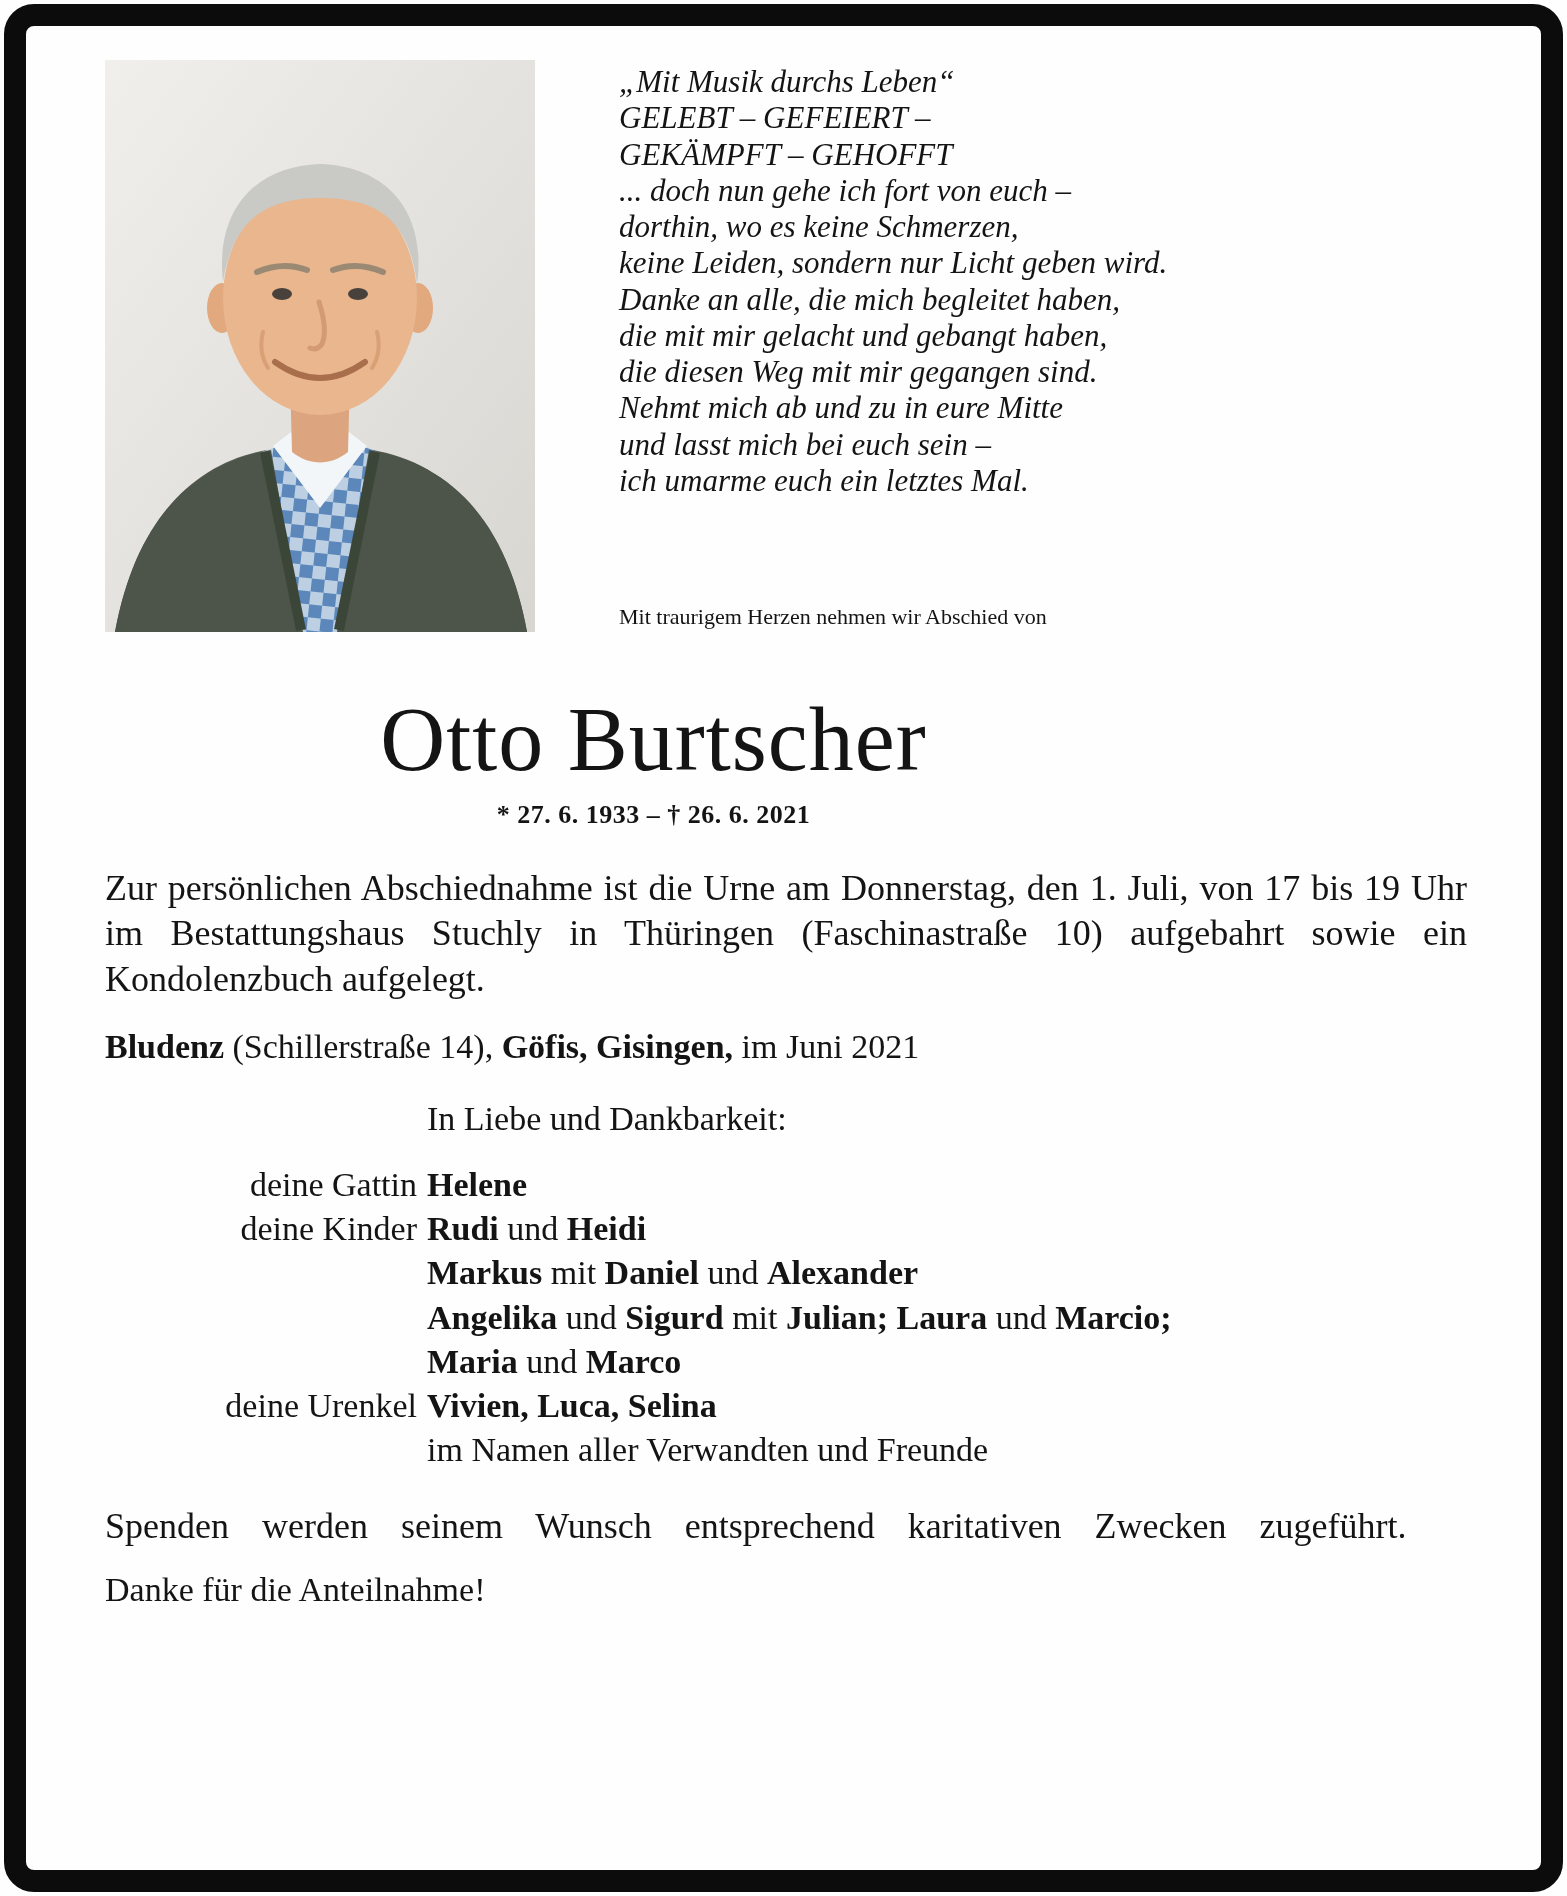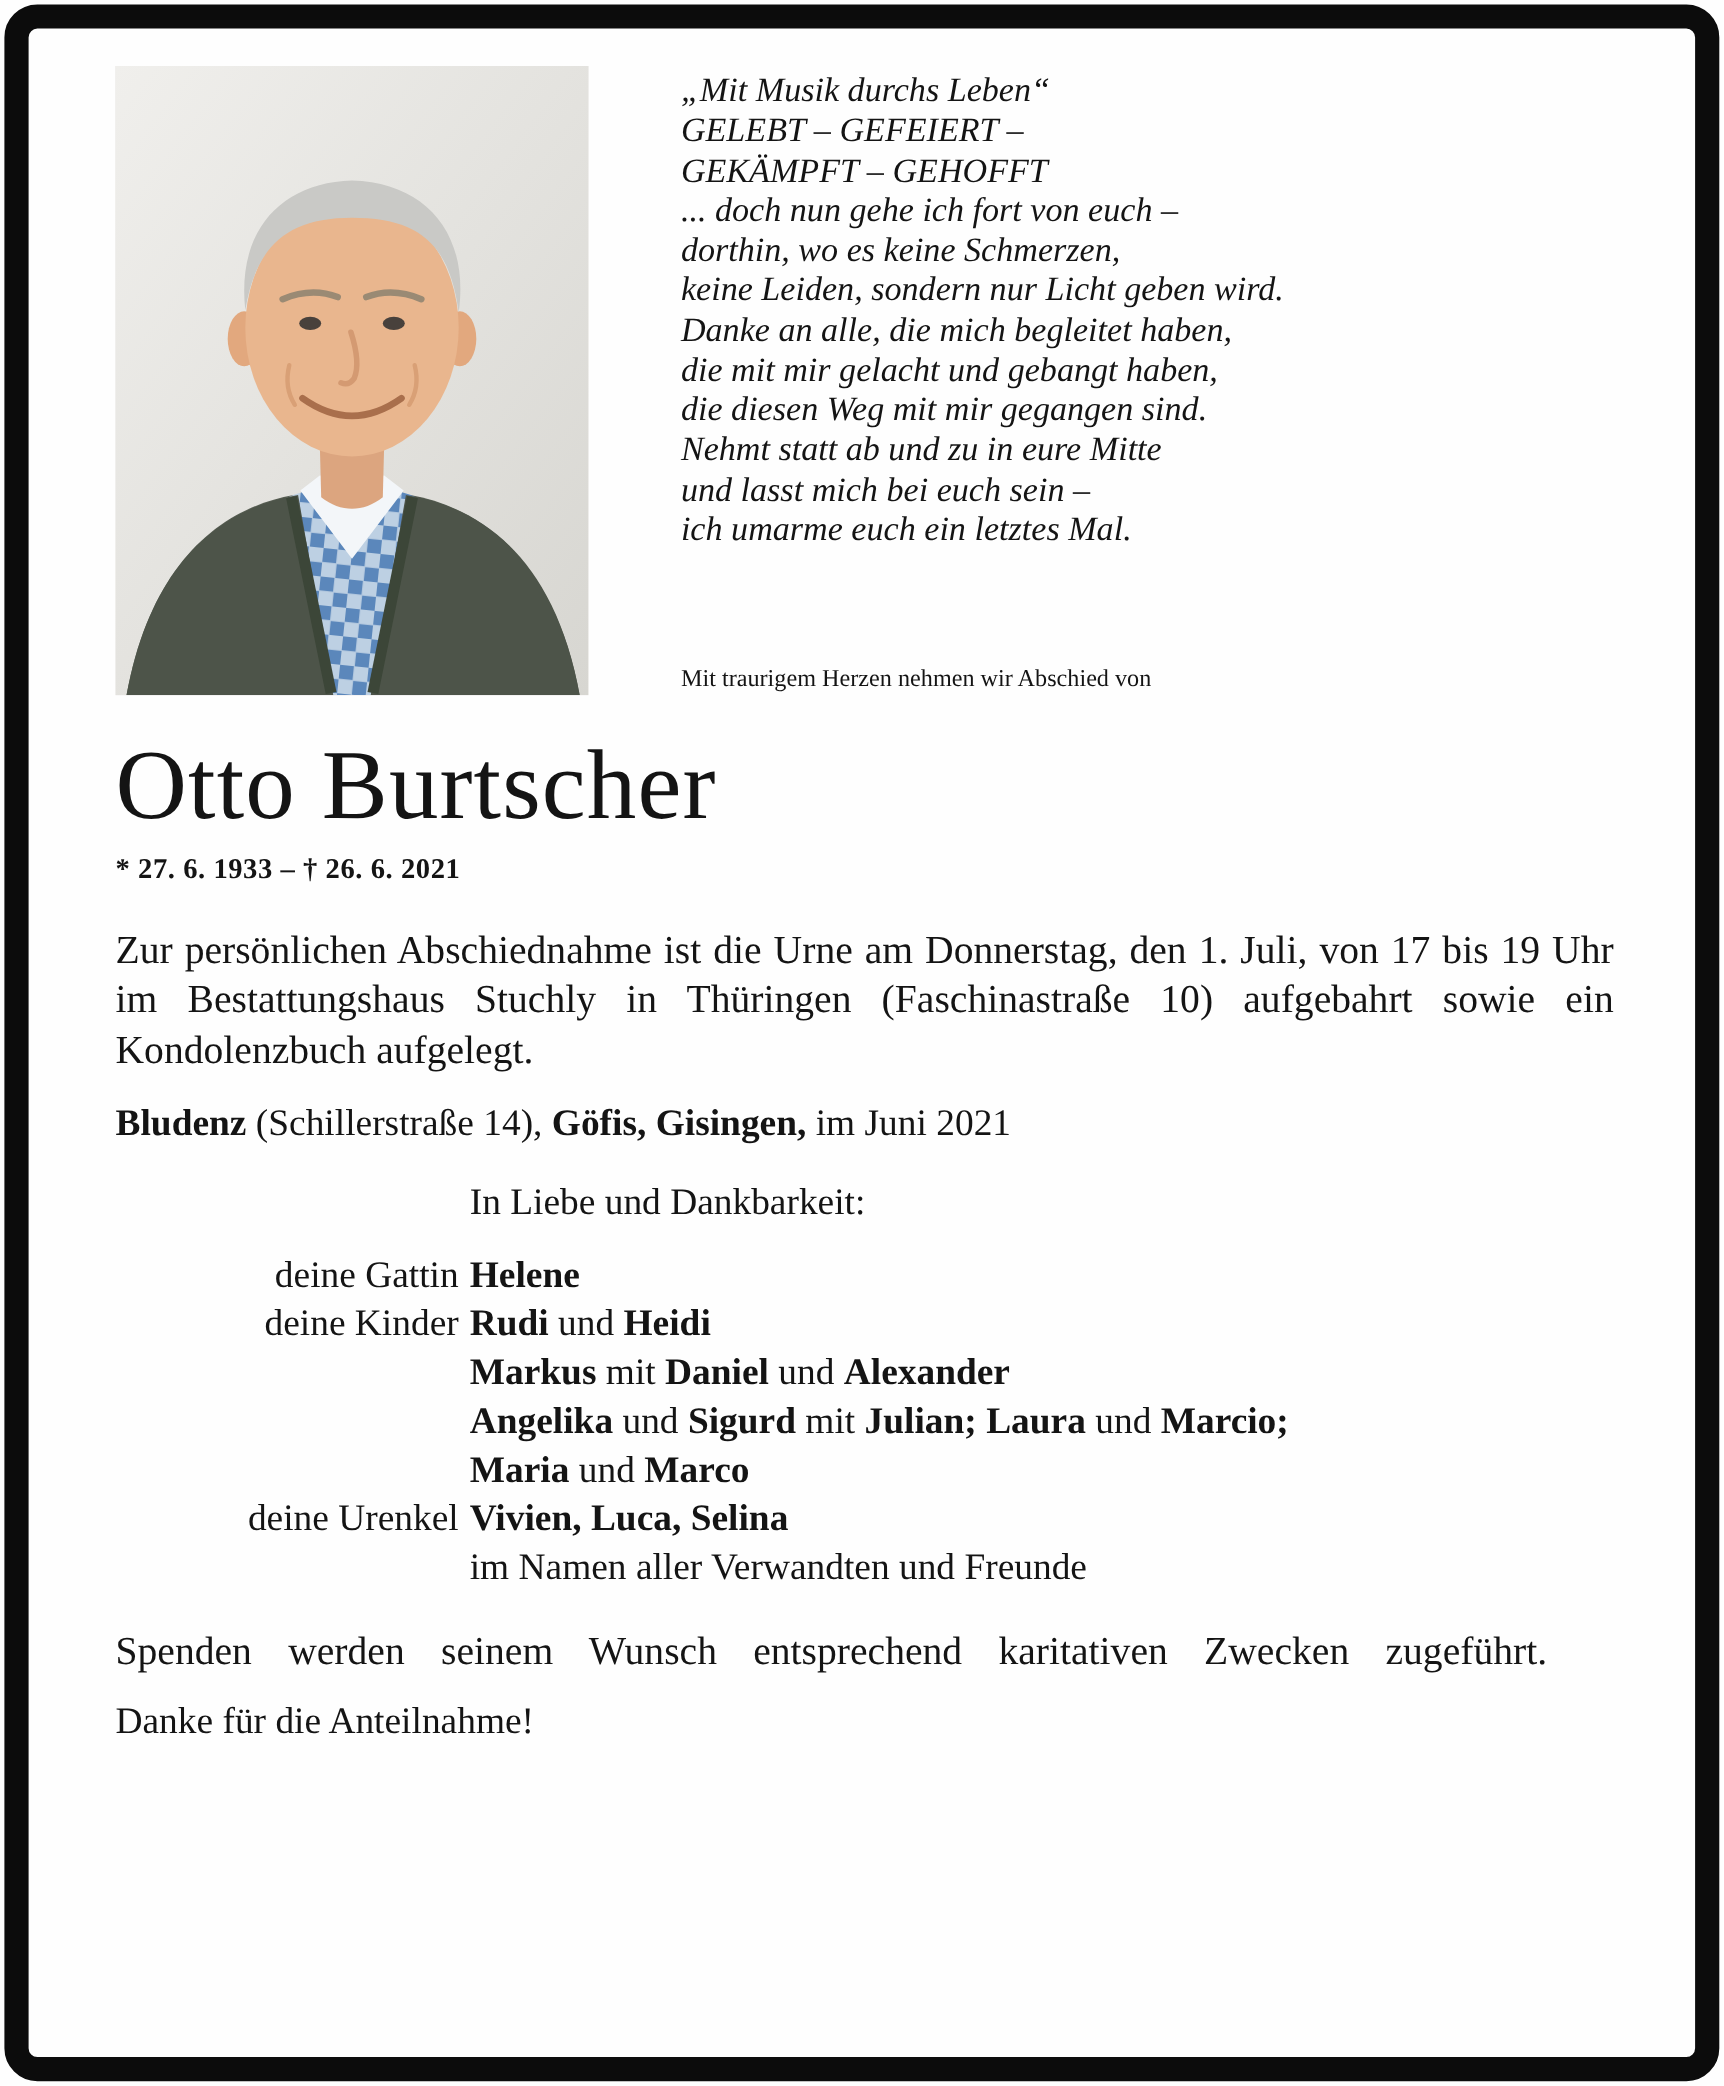--- a/index.html
+++ b/index.html
@@ -53,22 +53,23 @@
     padding-top:4px;
   }
   .poem-line { white-space:nowrap; }
   .intro {
     font-size:22px;
     line-height:1.3;
     text-align:justify;
     width:572px;
   }
   .name-block {
+    text-align:center;
     padding-right:265px;
-    margin-top:36px;
+    margin-top:61px;
   }
   .name {
     font-size:90px;
     line-height:1.05;
     letter-spacing:1px;
   }
   .dates {
     font-size:26px;
     font-weight:bold;
     margin-top:12px;
@@ -182,21 +183,21 @@
         <div class="poem">
           <div class="poem-line">„Mit Musik durchs Leben“</div>
           <div class="poem-line">GELEBT – GEFEIERT –</div>
           <div class="poem-line">GEKÄMPFT – GEHOFFT</div>
           <div class="poem-line">... doch nun gehe ich fort von euch –</div>
           <div class="poem-line">dorthin, wo es keine Schmerzen,</div>
           <div class="poem-line">keine Leiden, sondern nur Licht geben wird.</div>
           <div class="poem-line">Danke an alle, die mich begleitet haben,</div>
           <div class="poem-line">die mit mir gelacht und gebangt haben,</div>
           <div class="poem-line">die diesen Weg mit mir gegangen sind.</div>
-          <div class="poem-line">Nehmt statt ab und zu in eure Mitte</div>
+          <div class="poem-line">Nehmt mich ab und zu in eure Mitte</div>
           <div class="poem-line">und lasst mich bei euch sein –</div>
           <div class="poem-line">ich umarme euch ein letztes Mal.</div>
         </div>
         <div class="intro">Mit traurigem Herzen nehmen wir Abschied von</div>
       </div>
     </div>
 
     <div class="name-block">
       <div class="name">Otto Burtscher</div>
       <div class="dates">* 27. 6. 1933 – † 26. 6. 2021</div>

